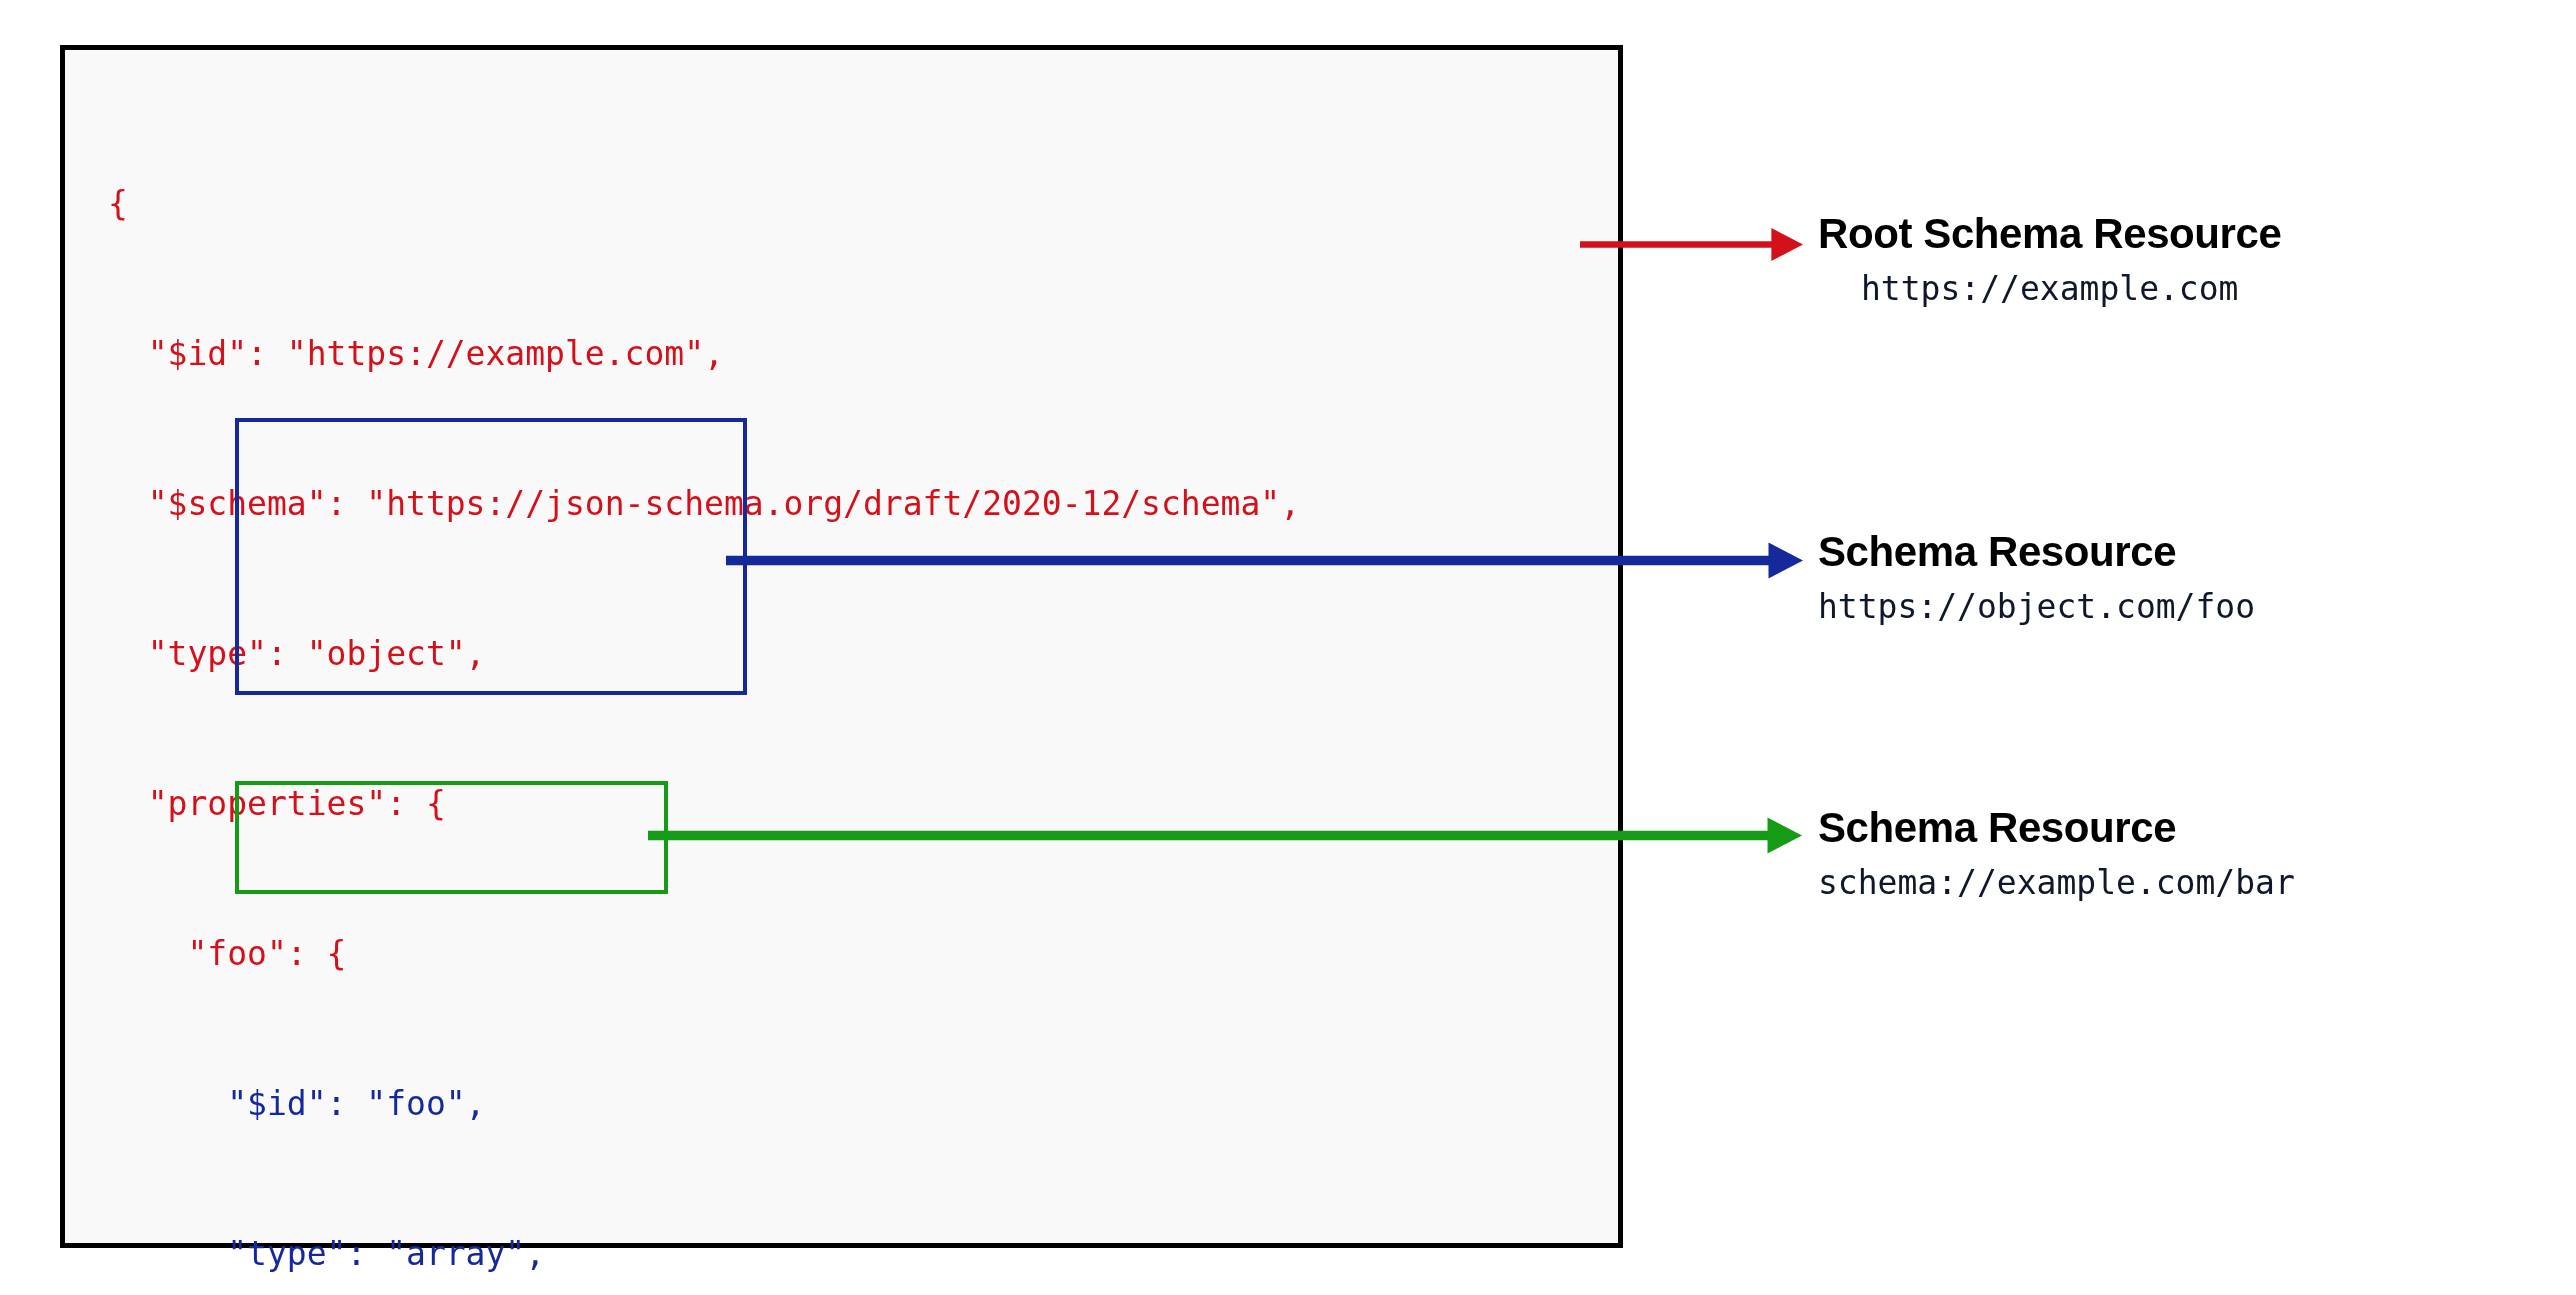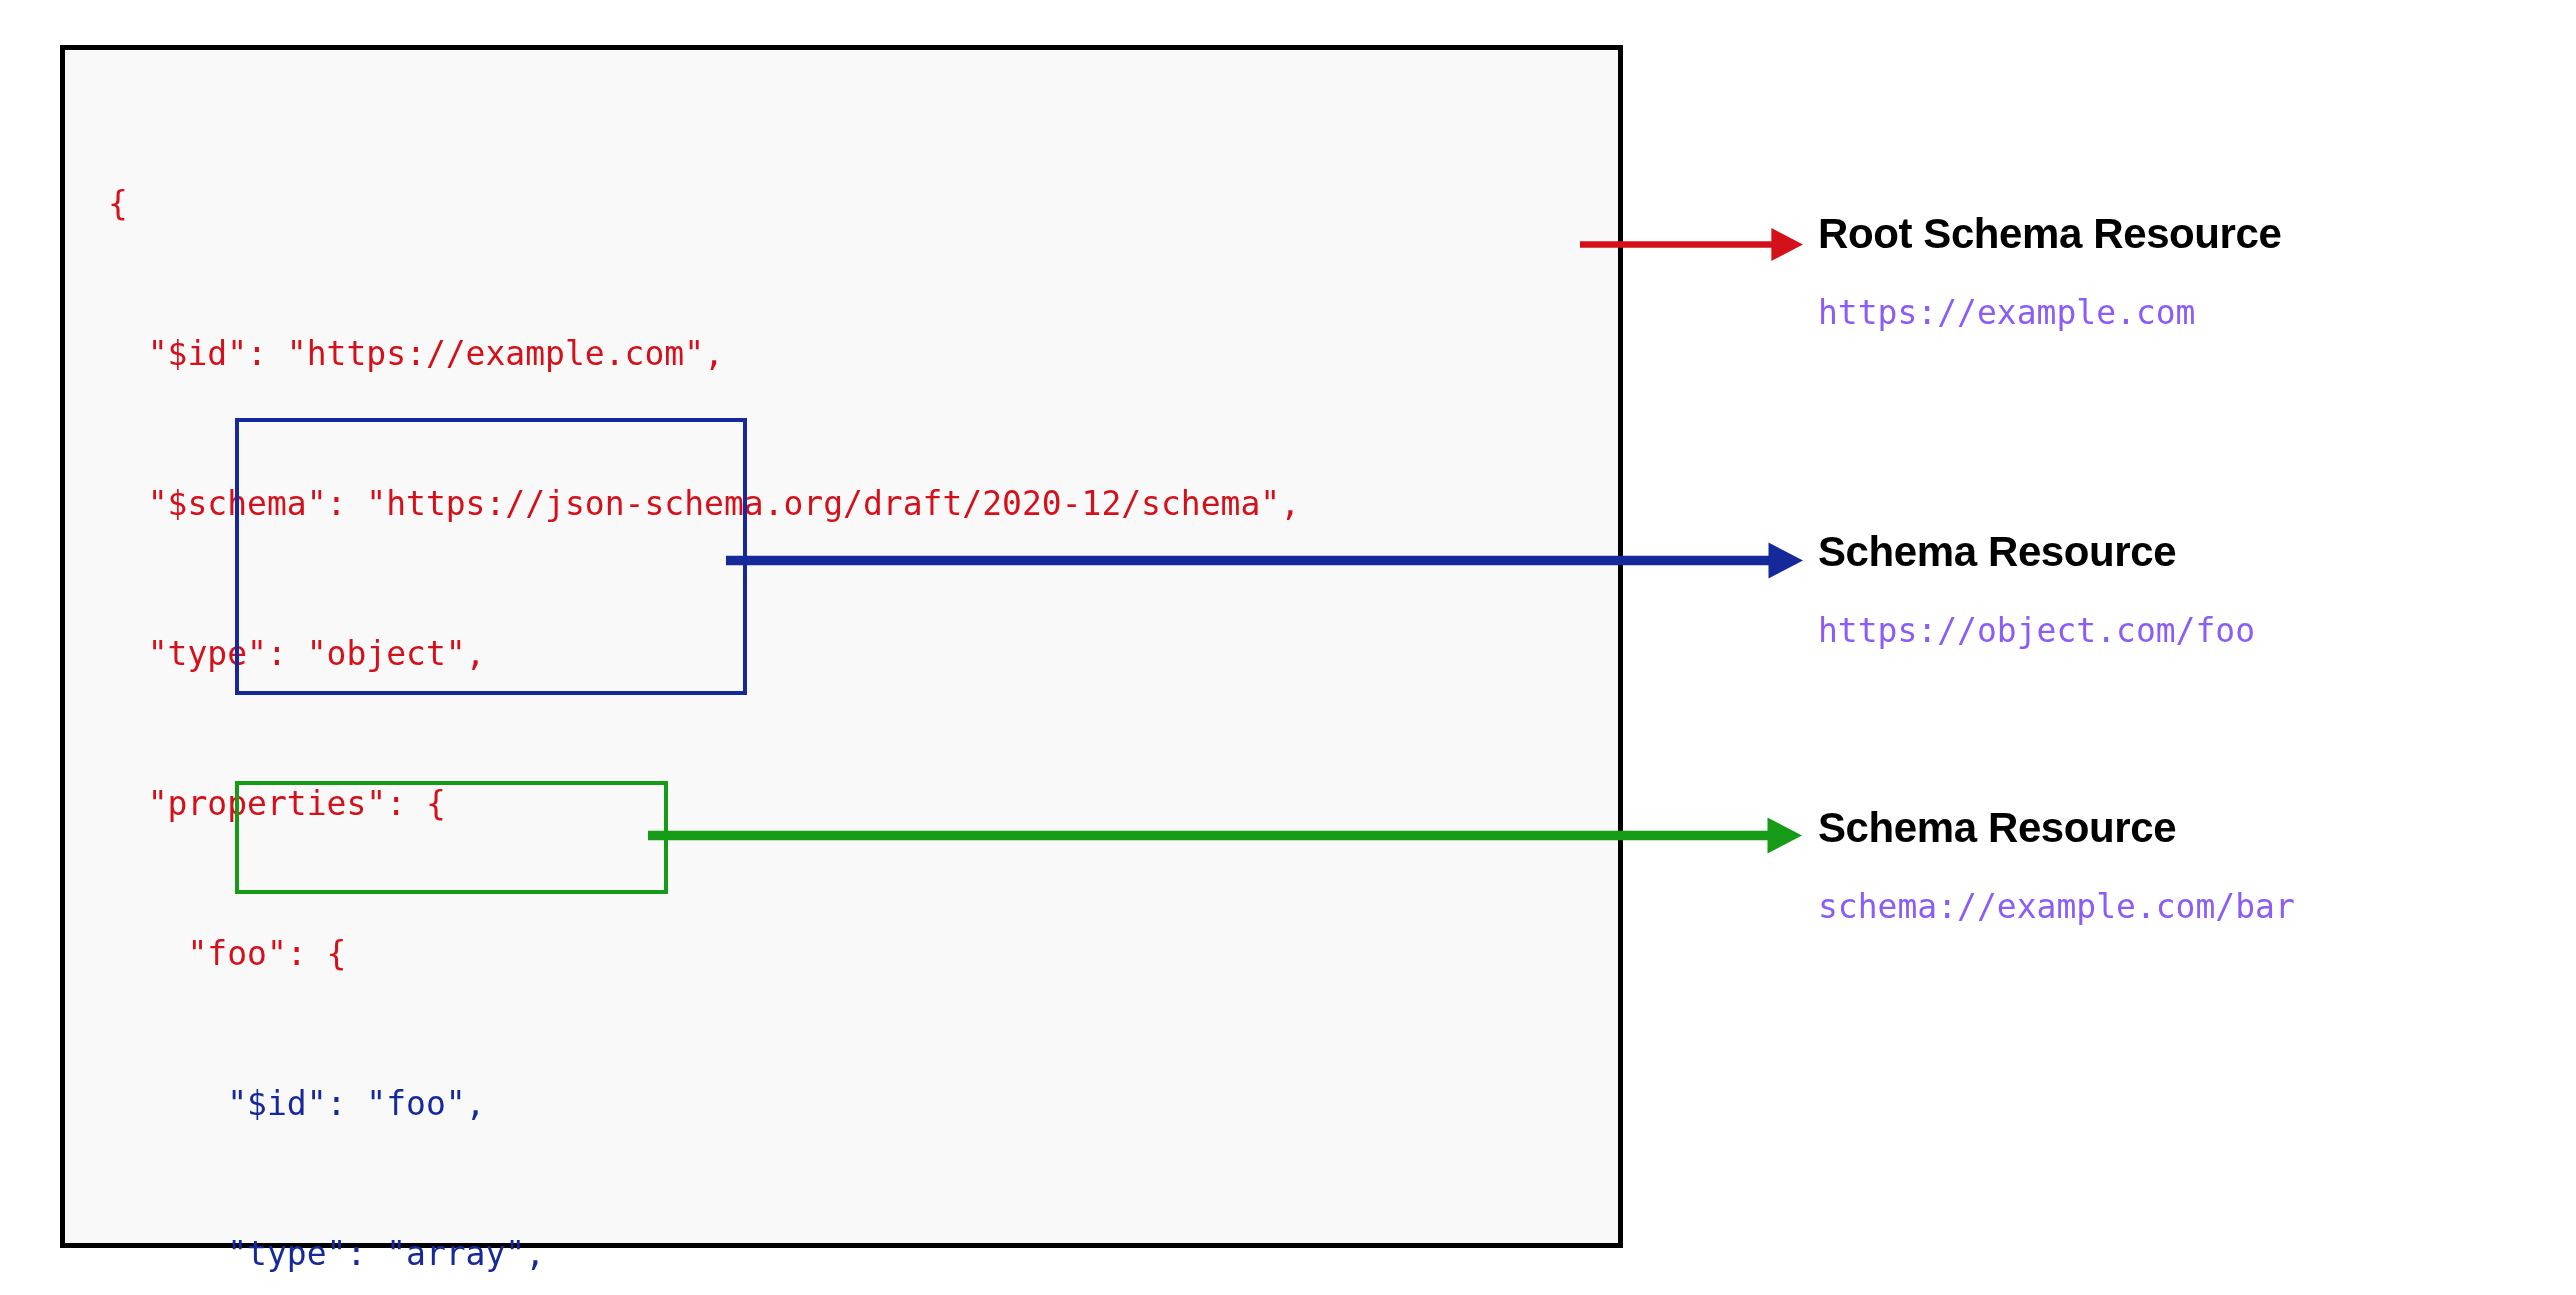--- a/index.html
+++ b/index.html
@@ -87,26 +87,26 @@
     font-weight: bold;
     font-size: 42px;
     color: #000000;
     line-height: 47px;
     letter-spacing: -0.4px;
     white-space: nowrap;
   }
   .callout-uri {
     font-family: "DejaVu Sans Mono", "Liberation Mono", monospace;
     font-size: 33px;
-    color: #8b5cf6;
+    color: #0f172a;
     line-height: 40px;
-    margin-top: 36px;
+    margin-top: 12px;
     white-space: nowrap;
   }
-  #callout-root { top: 210px; }
+  #callout-root { top: 210px; text-align: center; }
   #callout-foo  { top: 528px; }
   #callout-bar  { top: 804px; }
 </style>
 </head>
 <body>
 
 <div id="code-panel">
 
   <div id="code-block">
     <div class="code-line">{</div>

